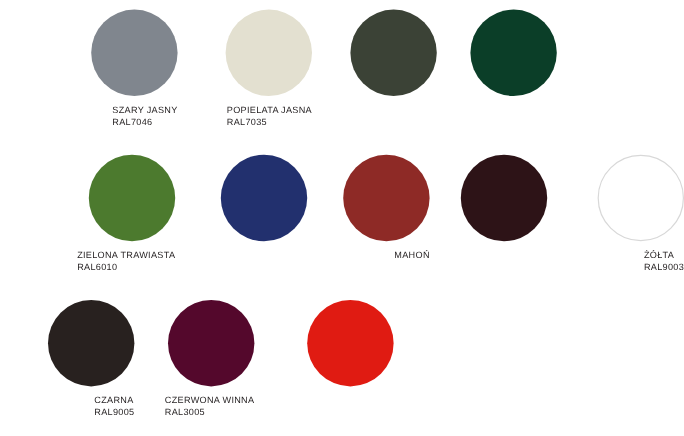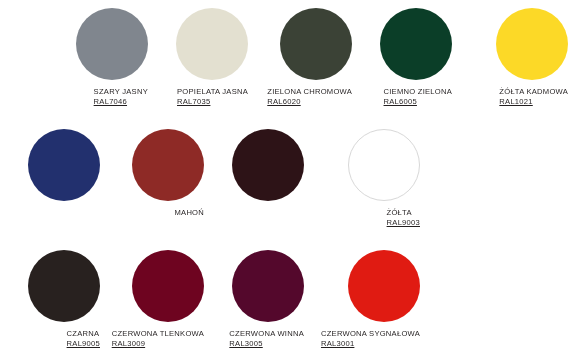--- a/index.html
+++ b/index.html
@@ -30,21 +30,21 @@
   .swatch-cell {
     width: 101px;
     box-sizing: border-box;
     position: relative;
     display: flex;
     flex-direction: column;
     align-items: flex-end;
   }
   
   .swatch-cell.c0 { margin-left: 48px; width: 100px; }
-  .swatch-cell.c1 { margin-left: 0px;  width: 100px; }
+  .swatch-cell.c1 { margin-left: 12px;  width: 100px; }
   .swatch-cell.c2 { margin-left: 4px;  width: 100px; }
   .swatch-cell.c3 { margin-left: 0px;  width: 100px; }
   .swatch-cell.c4 { margin-left: 6px;  width: 110px; }
 
   .chip {
     width: 72px;
     height: 72px;
     border-radius: 50%;
     margin-top: 8px;
     margin-left: 0px;
@@ -65,21 +65,20 @@
     letter-spacing: 0.25px;
     white-space: nowrap;
     color: #231f20;
   }
   .code {
     font-size: 7.6px;
     letter-spacing: 0.25px;
     white-space: nowrap;
     color: #231f20;
     margin-top: 1px;
-    text-decoration: underline;
   }
   .code.empty { visibility: hidden; }
 </style>
 </head>
 <body>
 
 <div id="palette">
 
   <div class="swatch-row">
     <div class="swatch-cell c0">
@@ -91,42 +90,34 @@
     </div>
     <div class="swatch-cell c1">
       <span class="chip" style="background:#e3e0d0"></span>
       <div class="labels">
         <div class="name">POPIELATA JASNA</div>
         <div class="code">RAL7035</div>
       </div>
     </div>
     <div class="swatch-cell c2">
       <span class="chip" style="background:#3b4236"></span>
-      <div class="labels">
-        <div class="name">ZIELONA CHROMOWA</div>
-        <div class="code">RAL6020</div>
-      </div>
     </div>
     <div class="swatch-cell c3">
       <span class="chip" style="background:#0b3e28"></span>
-      <div class="labels">
-        <div class="name">CIEMNO ZIELONA</div>
-        <div class="code">RAL6005</div>
-      </div>
-    </div>
-    <div class="swatch-cell c4">
-      <span class="chip" style="background:#fcd927"></span>
-      <div class="labels">
-        <div class="name">ŻÓŁTA KADMOWA</div>
-        <div class="code">RAL1021</div>
-      </div>
     </div>
   </div>
 
   <div class="swatch-row">
+    <div class="swatch-cell c0">
+      <span class="chip" style="background:#4c7a2e"></span>
+      <div class="labels">
+        <div class="name">ZIELONA TRAWIASTA</div>
+        <div class="code">RAL6010</div>
+      </div>
+    </div>
     <div class="swatch-cell c1">
       <span class="chip" style="background:#22306e"></span>
       <div class="labels">
       </div>
     </div>
     <div class="swatch-cell c2">
       <span class="chip" style="background:#8e2a26"></span>
       <div class="labels">
         <div class="name">MAHOŃ</div>
         <div class="code empty"></div>
@@ -145,36 +136,25 @@
   </div>
 
   <div class="swatch-row">
     <div class="swatch-cell c1">
       <span class="chip" style="background:#28211f"></span>
       <div class="labels">
         <div class="name">CZARNA</div>
         <div class="code">RAL9005</div>
       </div>
     </div>
-    <div class="swatch-cell c2">
-      <span class="chip" style="background:#6e0420"></span>
-      <div class="labels">
-        <div class="name">CZERWONA TLENKOWA</div>
-        <div class="code">RAL3009</div>
-      </div>
-    </div>
     <div class="swatch-cell c3">
       <span class="chip" style="background:#54082c"></span>
       <div class="labels">
         <div class="name">CZERWONA WINNA</div>
         <div class="code">RAL3005</div>
       </div>
     </div>
     <div class="swatch-cell c4">
       <span class="chip" style="background:#e01b12"></span>
-      <div class="labels">
-        <div class="name">CZERWONA SYGNAŁOWA</div>
-        <div class="code">RAL3001</div>
-      </div>
     </div>
   </div>
 
 </div>
 
 </body></html>

